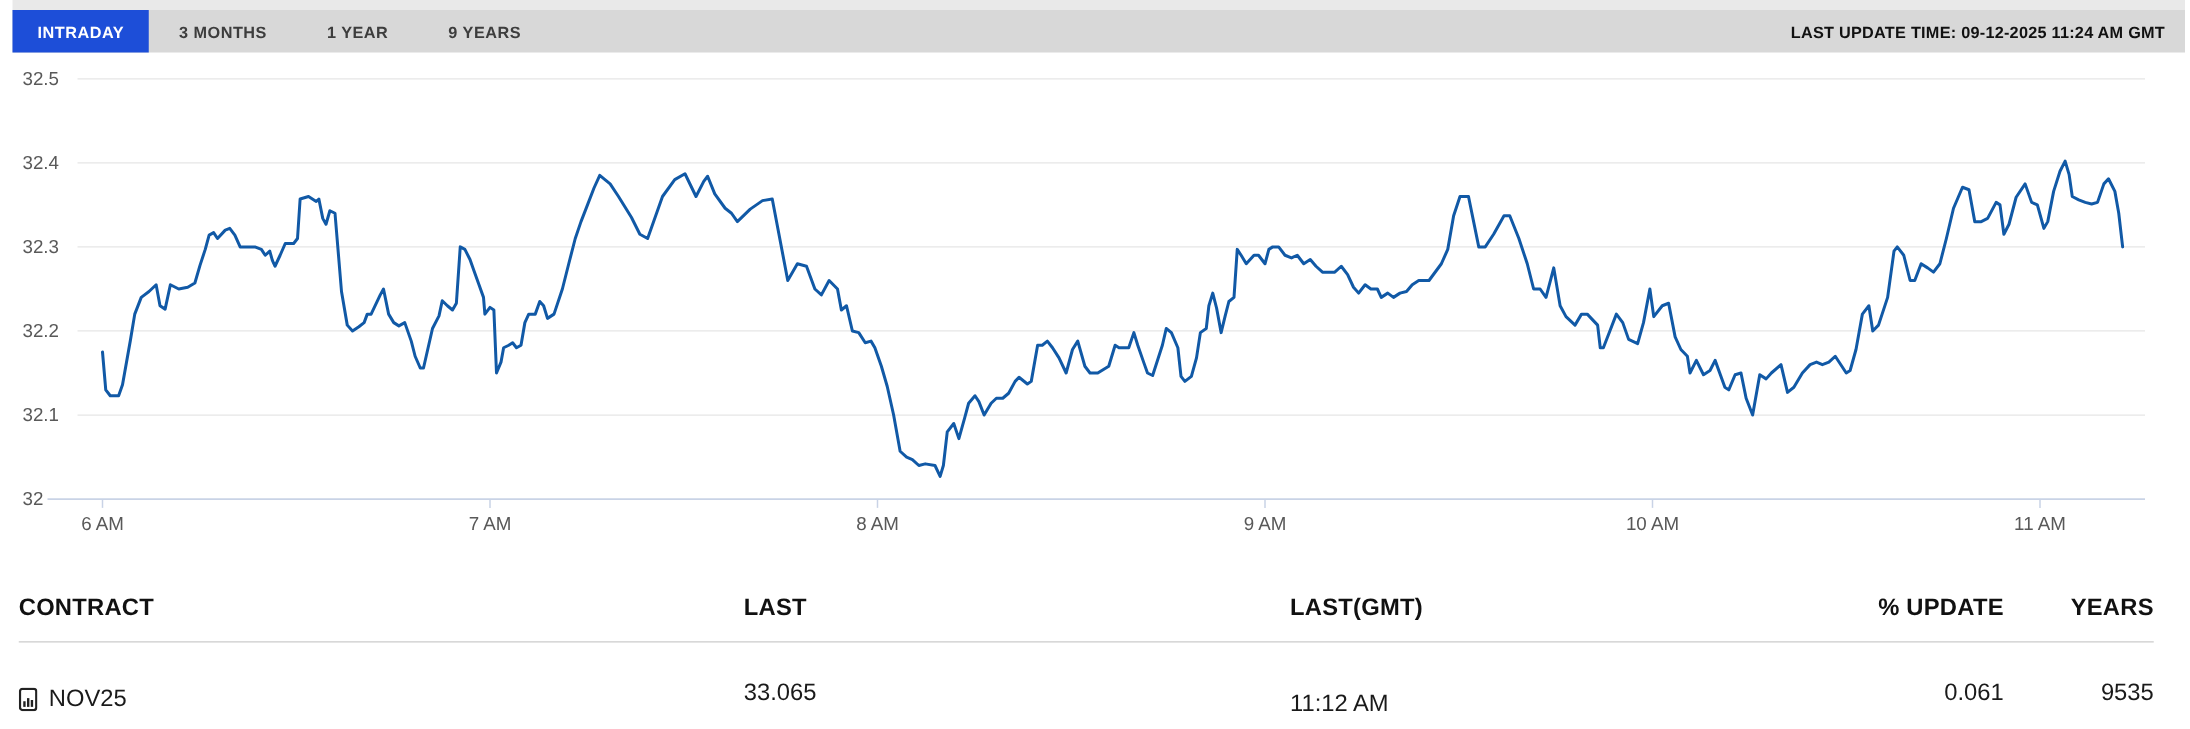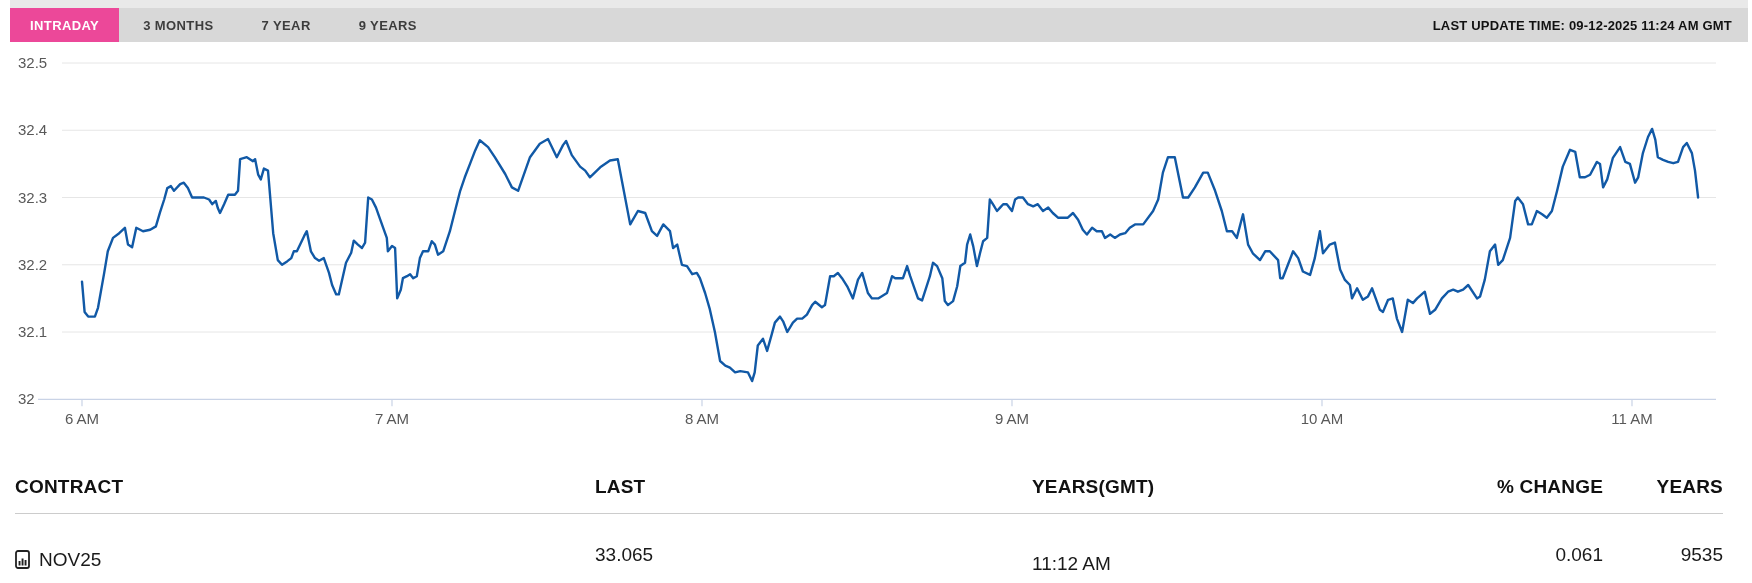--- a/index.html
+++ b/index.html
@@ -1,21 +1,21 @@
 <!DOCTYPE html>
 <html><head>
 <meta charset="utf-8">
 <style>
   html,body{margin:0;padding:0;background:#ffffff;}
   body{width:1752px;height:583px;font-family:"Liberation Sans","DejaVu Sans",sans-serif;overflow:hidden;position:relative;}
   .top-strip{height:8px;margin:0 4px 0 10px;background:#e9e9e9;}
   .tab-bar{height:34px;margin:0 4px 0 10px;background:#d8d8d8;display:flex;align-items:stretch;position:relative;}
   .tabs{display:flex;align-items:stretch;}
   .tab{display:flex;align-items:center;padding:0 24px;font-size:13px;font-weight:bold;letter-spacing:.4px;color:#3d3d3d;cursor:pointer;white-space:nowrap;}
-  .tab.active{background:#ec4899;color:#ffffff;padding:0 20px;}
+  .tab.active{background:#1d4ed8;color:#ffffff;padding:0 20px;}
   .last-update{position:absolute;right:16px;top:0;bottom:0;display:flex;align-items:center;font-size:13px;font-weight:bold;color:#111111;letter-spacing:.2px;margin-left:12px;}
   #chart{display:block;}
   .grid-row{display:grid;grid-template-columns:580px 437px 400px 171px 120px;padding:0 29px 0 15px;}
   .thead{margin-top:38px;}
   .hcell{font-size:19px;font-weight:bold;color:#111111;letter-spacing:.2px;}
   .rule{height:1px;background:#cccccc;margin:15px 29px 0 15px;}
   .trow{padding-top:27px;}
   .cell{font-size:19px;color:#1a1a1a;line-height:1.45;}
   .al-right{text-align:right;}
   .contract-cell{display:flex;align-items:center;gap:9px;}
@@ -24,21 +24,21 @@
 </style>
 </head>
 <body>
 
 <div class="widget">
   <div class="top-strip"></div>
   <div class="tab-bar">
     <div class="tabs" id="tabs">
         <div class="tab active">INTRADAY</div>
         <div class="tab">3 MONTHS</div>
-        <div class="tab">7 YEAR</div>
+        <div class="tab">1 YEAR</div>
         <div class="tab">9 YEARS</div>
       </div>
     <div class="last-update">LAST UPDATE TIME: 09-12-2025 11:24 AM GMT</div>
   </div>
   <svg id="chart" width="1752" height="396" viewBox="0 0 1752 396">
       <line x1="62" y1="21" x2="1716" y2="21" stroke="#e6e6e6" stroke-width="1"></line>
       <text x="18" y="26" font-size="15" fill="#595959">32.5</text>
       <line x1="62" y1="88.26000000000096" x2="1716" y2="88.26000000000096" stroke="#e6e6e6" stroke-width="1"></line>
       <text x="18" y="93.26000000000096" font-size="15" fill="#595959">32.4</text>
       <line x1="62" y1="155.52000000000191" x2="1716" y2="155.52000000000191" stroke="#e6e6e6" stroke-width="1"></line>
@@ -60,22 +60,22 @@
       <line x1="1322" y1="357.3" x2="1322" y2="364.3" stroke="#c9d3e6" stroke-width="1.2"></line>
       <text x="1322" y="382.3" font-size="15" fill="#595959" text-anchor="middle">10 AM</text>
       <line x1="1632" y1="357.3" x2="1632" y2="364.3" stroke="#c9d3e6" stroke-width="1.2"></line>
       <text x="1632" y="382.3" font-size="15" fill="#595959" text-anchor="middle">11 AM</text>
       <path d="M82.0 239.6L84.6 269.9L88.2 274.6L94.9 274.6L98.0 265.8L104.2 230.9L107.8 209.3L113.0 195.9L119.2 191.2L124.9 185.8L128.0 202.6L132.1 205.3L136.3 185.8L143.0 189.2L150.2 187.8L155.9 184.4L160.0 170.3L164.2 157.5L167.3 146.1L170.9 144.1L174.0 148.8L180.2 142.1L183.8 140.7L187.9 146.1L192.1 155.5L203.9 155.5L209.1 157.5L212.2 162.2L215.8 158.9L217.9 166.3L220.0 171.0L224.1 162.2L228.2 152.8L234.9 152.8L238.0 148.8L240.1 117.2L246.8 115.2L253.0 119.2L255.1 117.2L258.2 132.7L260.8 137.4L263.9 126.6L268.0 128.6L273.2 191.2L277.8 218.1L282.0 222.8L287.1 219.4L291.3 216.1L293.8 209.3L296.9 209.3L304.2 193.9L306.8 189.2L310.9 209.3L315.0 216.1L319.1 218.7L323.8 216.1L329.0 230.9L332.1 243.0L336.2 252.4L338.8 252.4L346.0 220.8L351.2 210.7L353.8 198.6L357.9 202.6L362.0 206.0L365.1 200.6L368.2 155.5L371.9 157.5L376.0 165.6L379.1 174.4L383.2 185.8L386.8 195.9L387.9 209.3L392.0 203.9L395.1 206.0L397.2 256.4L400.8 247.7L402.9 236.2L407.0 234.2L410.1 232.2L413.2 236.2L416.8 234.2L419.9 216.1L423.0 209.3L428.2 209.3L431.8 199.2L434.9 202.6L438.0 212.7L443.2 209.3L449.9 189.2L455.0 169.0L460.2 148.8L464.8 135.3L470.0 121.9L475.2 108.4L479.8 98.3L488.1 105.1L494.8 115.2L505.2 132.0L511.9 145.4L518.1 148.8L530.0 115.2L539.8 101.7L548.0 97.0L556.8 115.2L563.0 103.1L566.1 99.0L571.8 113.1L580.1 124.6L585.2 128.6L589.9 135.3L600.2 125.3L610.0 118.5L617.8 117.2L630.2 182.4L637.9 169.0L645.2 171.0L651.9 189.2L657.1 193.9L663.3 182.4L670.0 189.2L673.1 206.0L677.2 202.6L681.9 222.8L687.0 224.1L692.2 232.2L696.8 230.9L699.9 236.2L705.1 251.0L709.8 267.2L714.9 290.0L720.1 319.0L725.3 323.7L729.9 325.7L735.1 330.4L740.2 329.1L748.0 330.4L752.1 339.1L754.7 330.4L757.8 303.5L763.0 296.8L767.1 308.9L771.8 292.1L774.9 280.6L780.0 274.6L783.1 279.3L787.3 290.0L792.9 280.6L797.1 276.6L802.2 276.6L806.9 272.6L812.1 263.1L815.2 259.8L821.9 265.2L825.0 263.1L830.1 234.2L833.8 234.2L837.9 230.9L842.0 236.2L847.2 244.3L852.9 256.4L858.0 237.6L862.2 230.9L867.9 251.0L872.0 256.4L878.2 256.4L887.0 251.0L892.1 234.2L895.2 236.2L903.0 236.2L907.1 224.1L910.2 234.2L914.9 247.7L918.0 256.4L922.1 258.4L929.9 234.2L933.0 220.8L937.1 224.1L942.3 236.2L944.8 259.1L947.9 263.1L953.1 259.1L957.2 244.3L960.3 224.1L965.0 220.8L967.1 202.6L970.2 192.5L973.3 204.6L976.9 224.1L980.0 211.3L983.1 199.2L987.2 195.9L989.8 157.5L992.9 162.2L997.0 169.0L1000.1 165.6L1003.2 162.2L1006.8 162.2L1012.0 169.0L1015.1 157.5L1018.2 155.5L1022.9 155.5L1028.0 162.2L1033.2 164.3L1037.8 162.2L1043.0 169.0L1048.2 165.6L1052.8 171.0L1058.0 175.7L1067.8 175.7L1073.0 171.0L1078.1 177.7L1082.8 187.8L1086.9 192.5L1092.1 185.8L1096.7 189.2L1101.9 189.2L1105.0 195.9L1110.2 192.5L1114.8 195.9L1120.0 192.5L1125.2 191.2L1129.8 185.8L1135.0 182.4L1143.2 182.4L1153.1 169.0L1158.2 157.5L1162.9 130.6L1168.0 115.2L1174.8 115.2L1183.0 155.5L1188.2 155.5L1194.9 145.4L1203.2 130.6L1207.8 130.6L1215.1 148.8L1221.8 169.0L1226.9 189.2L1232.1 189.2L1236.8 195.9L1243.0 172.3L1248.1 202.6L1252.8 211.3L1260.0 218.1L1265.2 209.3L1269.8 209.3L1278.1 218.1L1280.2 236.2L1282.7 236.2L1287.9 222.8L1293.1 209.3L1298.2 216.1L1302.9 229.5L1310.1 232.9L1314.8 216.1L1319.9 189.2L1323.0 211.3L1329.8 202.6L1334.9 200.6L1340.1 227.5L1344.7 237.6L1349.9 243.0L1352.0 256.4L1357.1 246.3L1362.8 257.8L1368.0 254.4L1372.1 246.3L1379.9 267.8L1383.0 269.9L1388.1 257.8L1392.8 256.4L1396.9 276.6L1402.1 290.0L1407.8 257.8L1412.9 261.1L1417.1 256.4L1424.8 249.7L1430.0 271.9L1435.1 267.8L1441.9 256.4L1448.1 249.7L1453.2 247.7L1457.9 249.7L1463.1 247.7L1468.2 243.0L1477.0 256.4L1480.1 254.4L1484.8 237.6L1489.9 209.3L1495.1 202.6L1498.2 222.8L1502.8 218.1L1510.1 195.9L1515.2 158.9L1517.8 155.5L1523.0 162.2L1528.1 182.4L1531.8 182.4L1536.9 169.0L1542.1 172.3L1546.8 175.7L1551.9 169.0L1557.1 148.8L1562.8 124.6L1570.0 107.8L1575.2 109.8L1579.8 135.3L1585.0 135.3L1590.1 132.7L1596.9 119.9L1600.0 121.9L1603.1 145.4L1607.2 137.4L1612.9 115.8L1620.1 105.1L1625.3 119.9L1629.9 121.9L1635.1 140.7L1638.2 135.3L1642.9 111.1L1648.0 95.0L1652.1 86.9L1655.3 97.7L1657.8 115.2L1663.0 117.9L1668.2 119.9L1673.3 121.2L1678.0 119.9L1683.1 105.1L1686.8 101.0L1691.9 111.1L1695.0 128.6L1698.1 155.5" fill="none" stroke="#1159a6" stroke-width="2.4" stroke-linejoin="round" stroke-linecap="round"></path>
     </svg>
   <div>
     <div class="grid-row thead" id="thead">
         <div class="hcell">CONTRACT</div>
         <div class="hcell">LAST</div>
-        <div class="hcell">YEARS(GMT)</div>
-        <div class="hcell al-right">% CHANGE</div>
+        <div class="hcell">LAST(GMT)</div>
+        <div class="hcell al-right">% UPDATE</div>
         <div class="hcell al-right">YEARS</div>
       </div>
     <div class="rule"></div>
     <div id="tbody">
         <div class="grid-row trow">
           <div class="cell contract-cell">
             <svg class="contract-icon" width="15" height="19" viewBox="0 0 15 19">
               <rect x="1" y="1" width="13" height="17" rx="2" fill="none" stroke="#222222" stroke-width="1.8"></rect>
               <rect x="3.6" y="11" width="1.9" height="4.5" fill="#222222"></rect>
               <rect x="6.6" y="8.5" width="1.9" height="7" fill="#222222"></rect>

